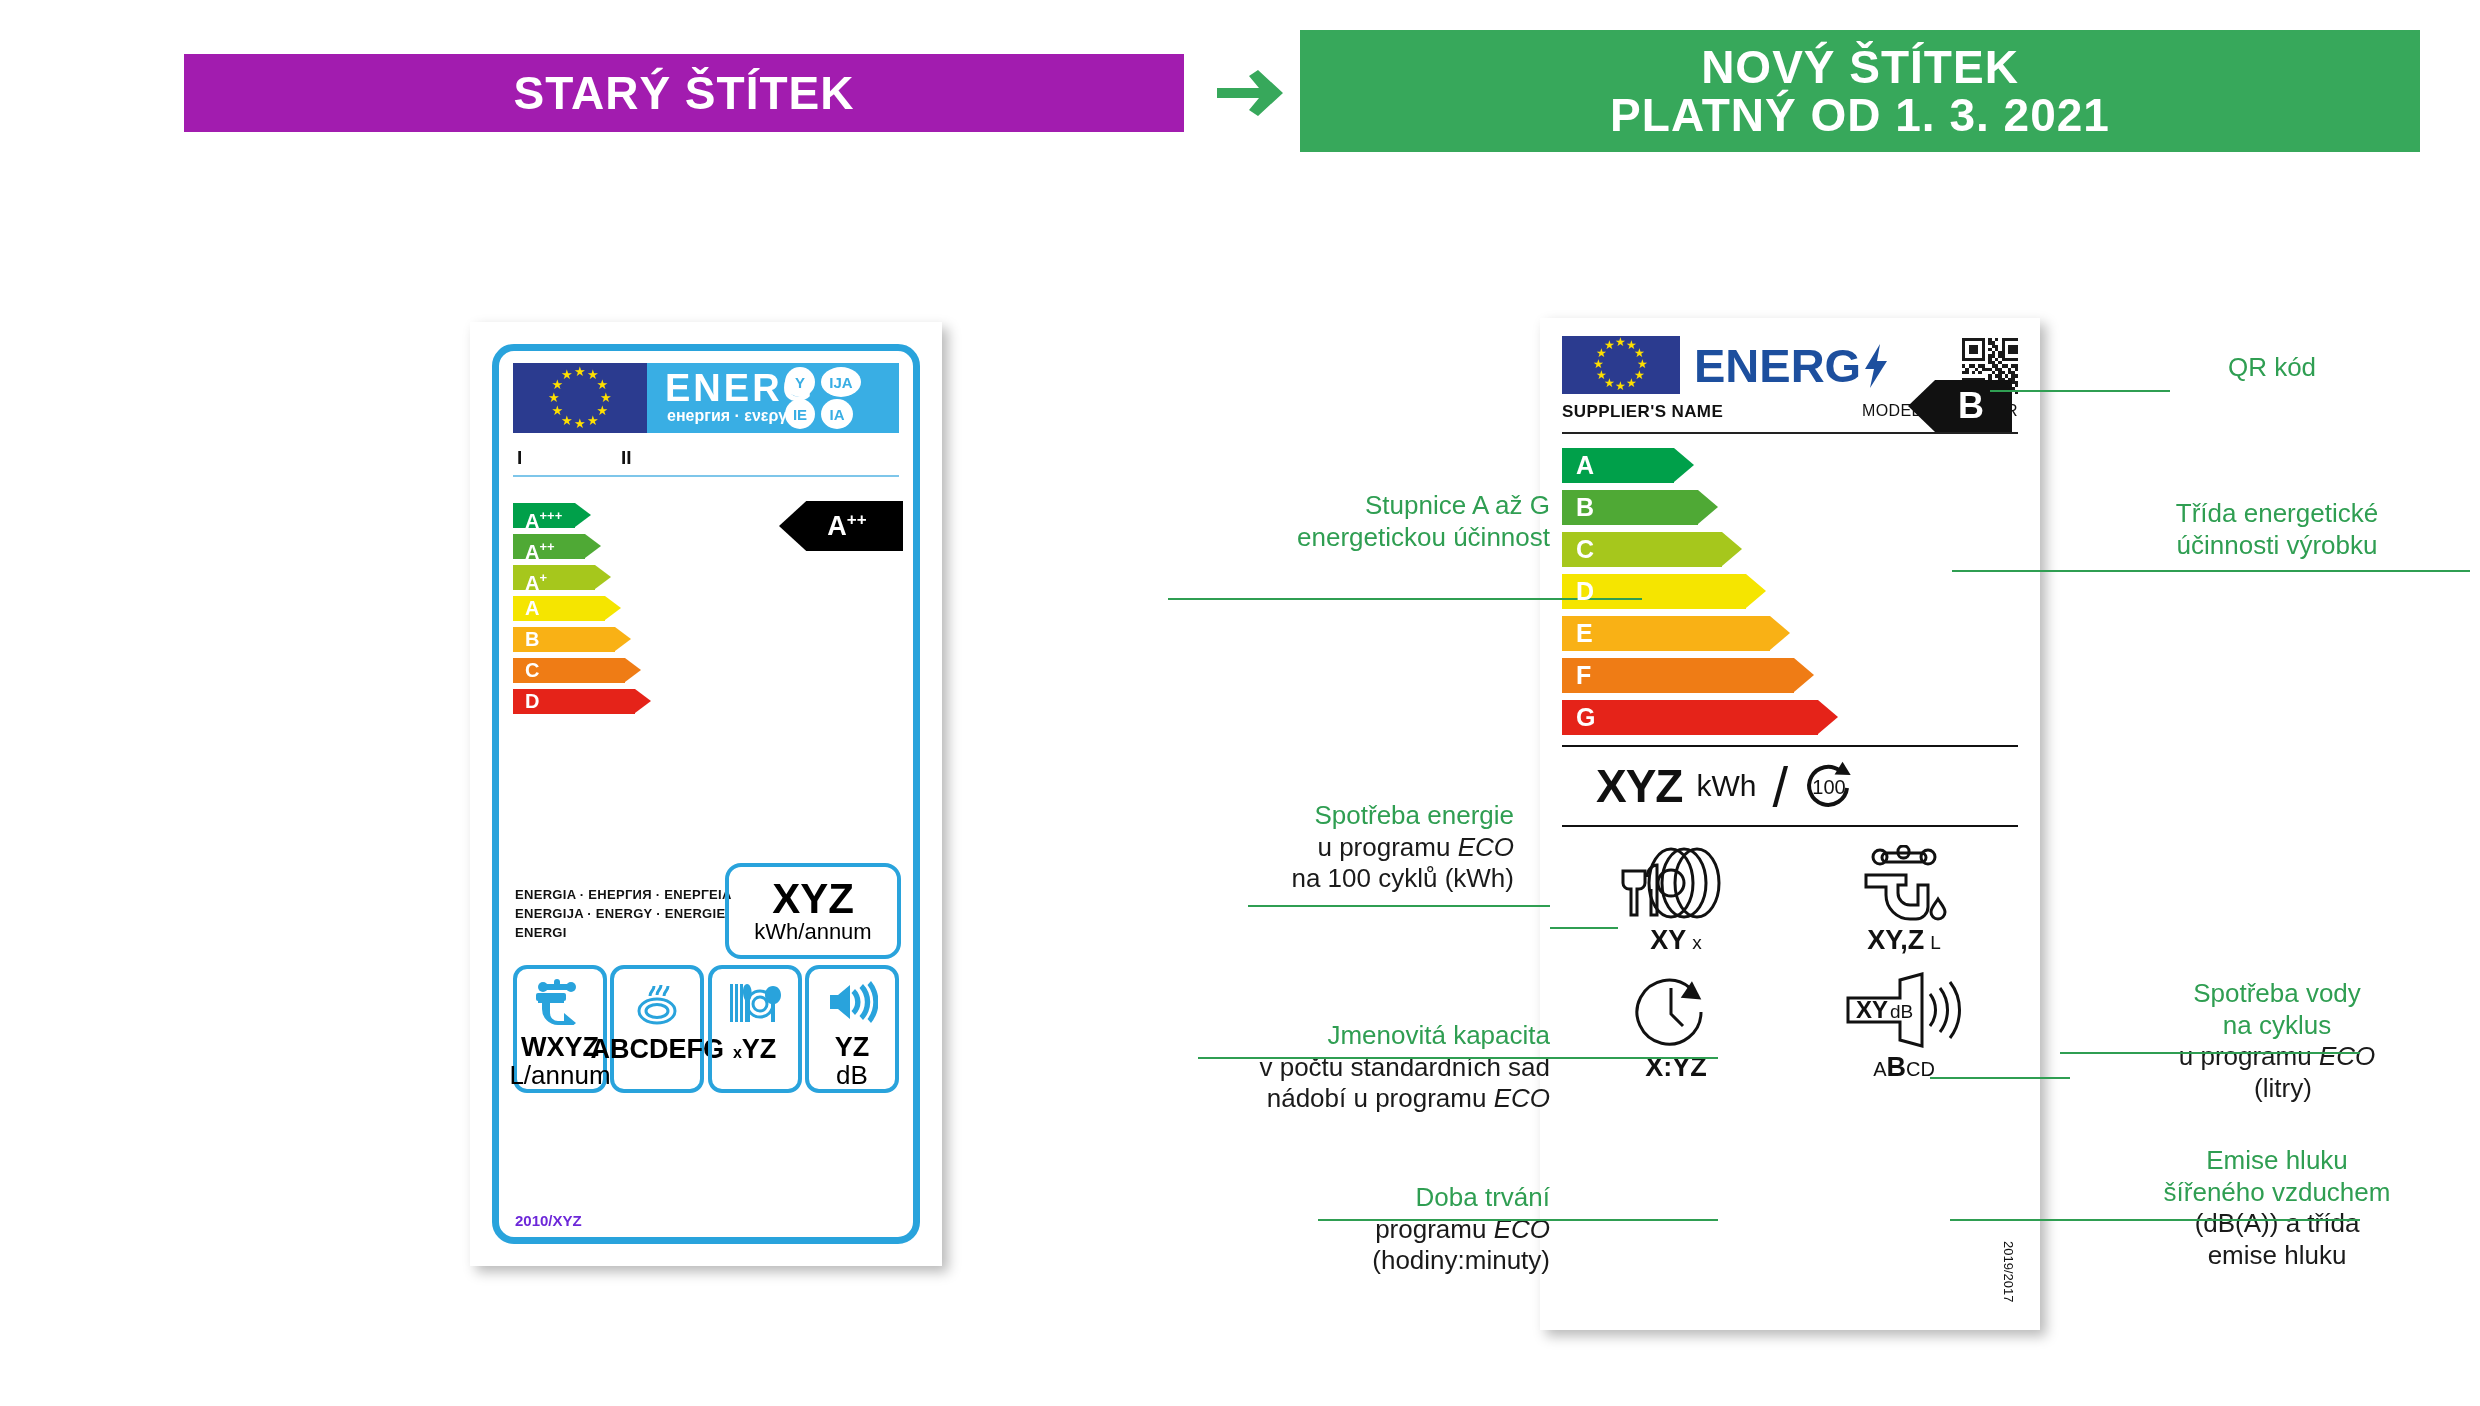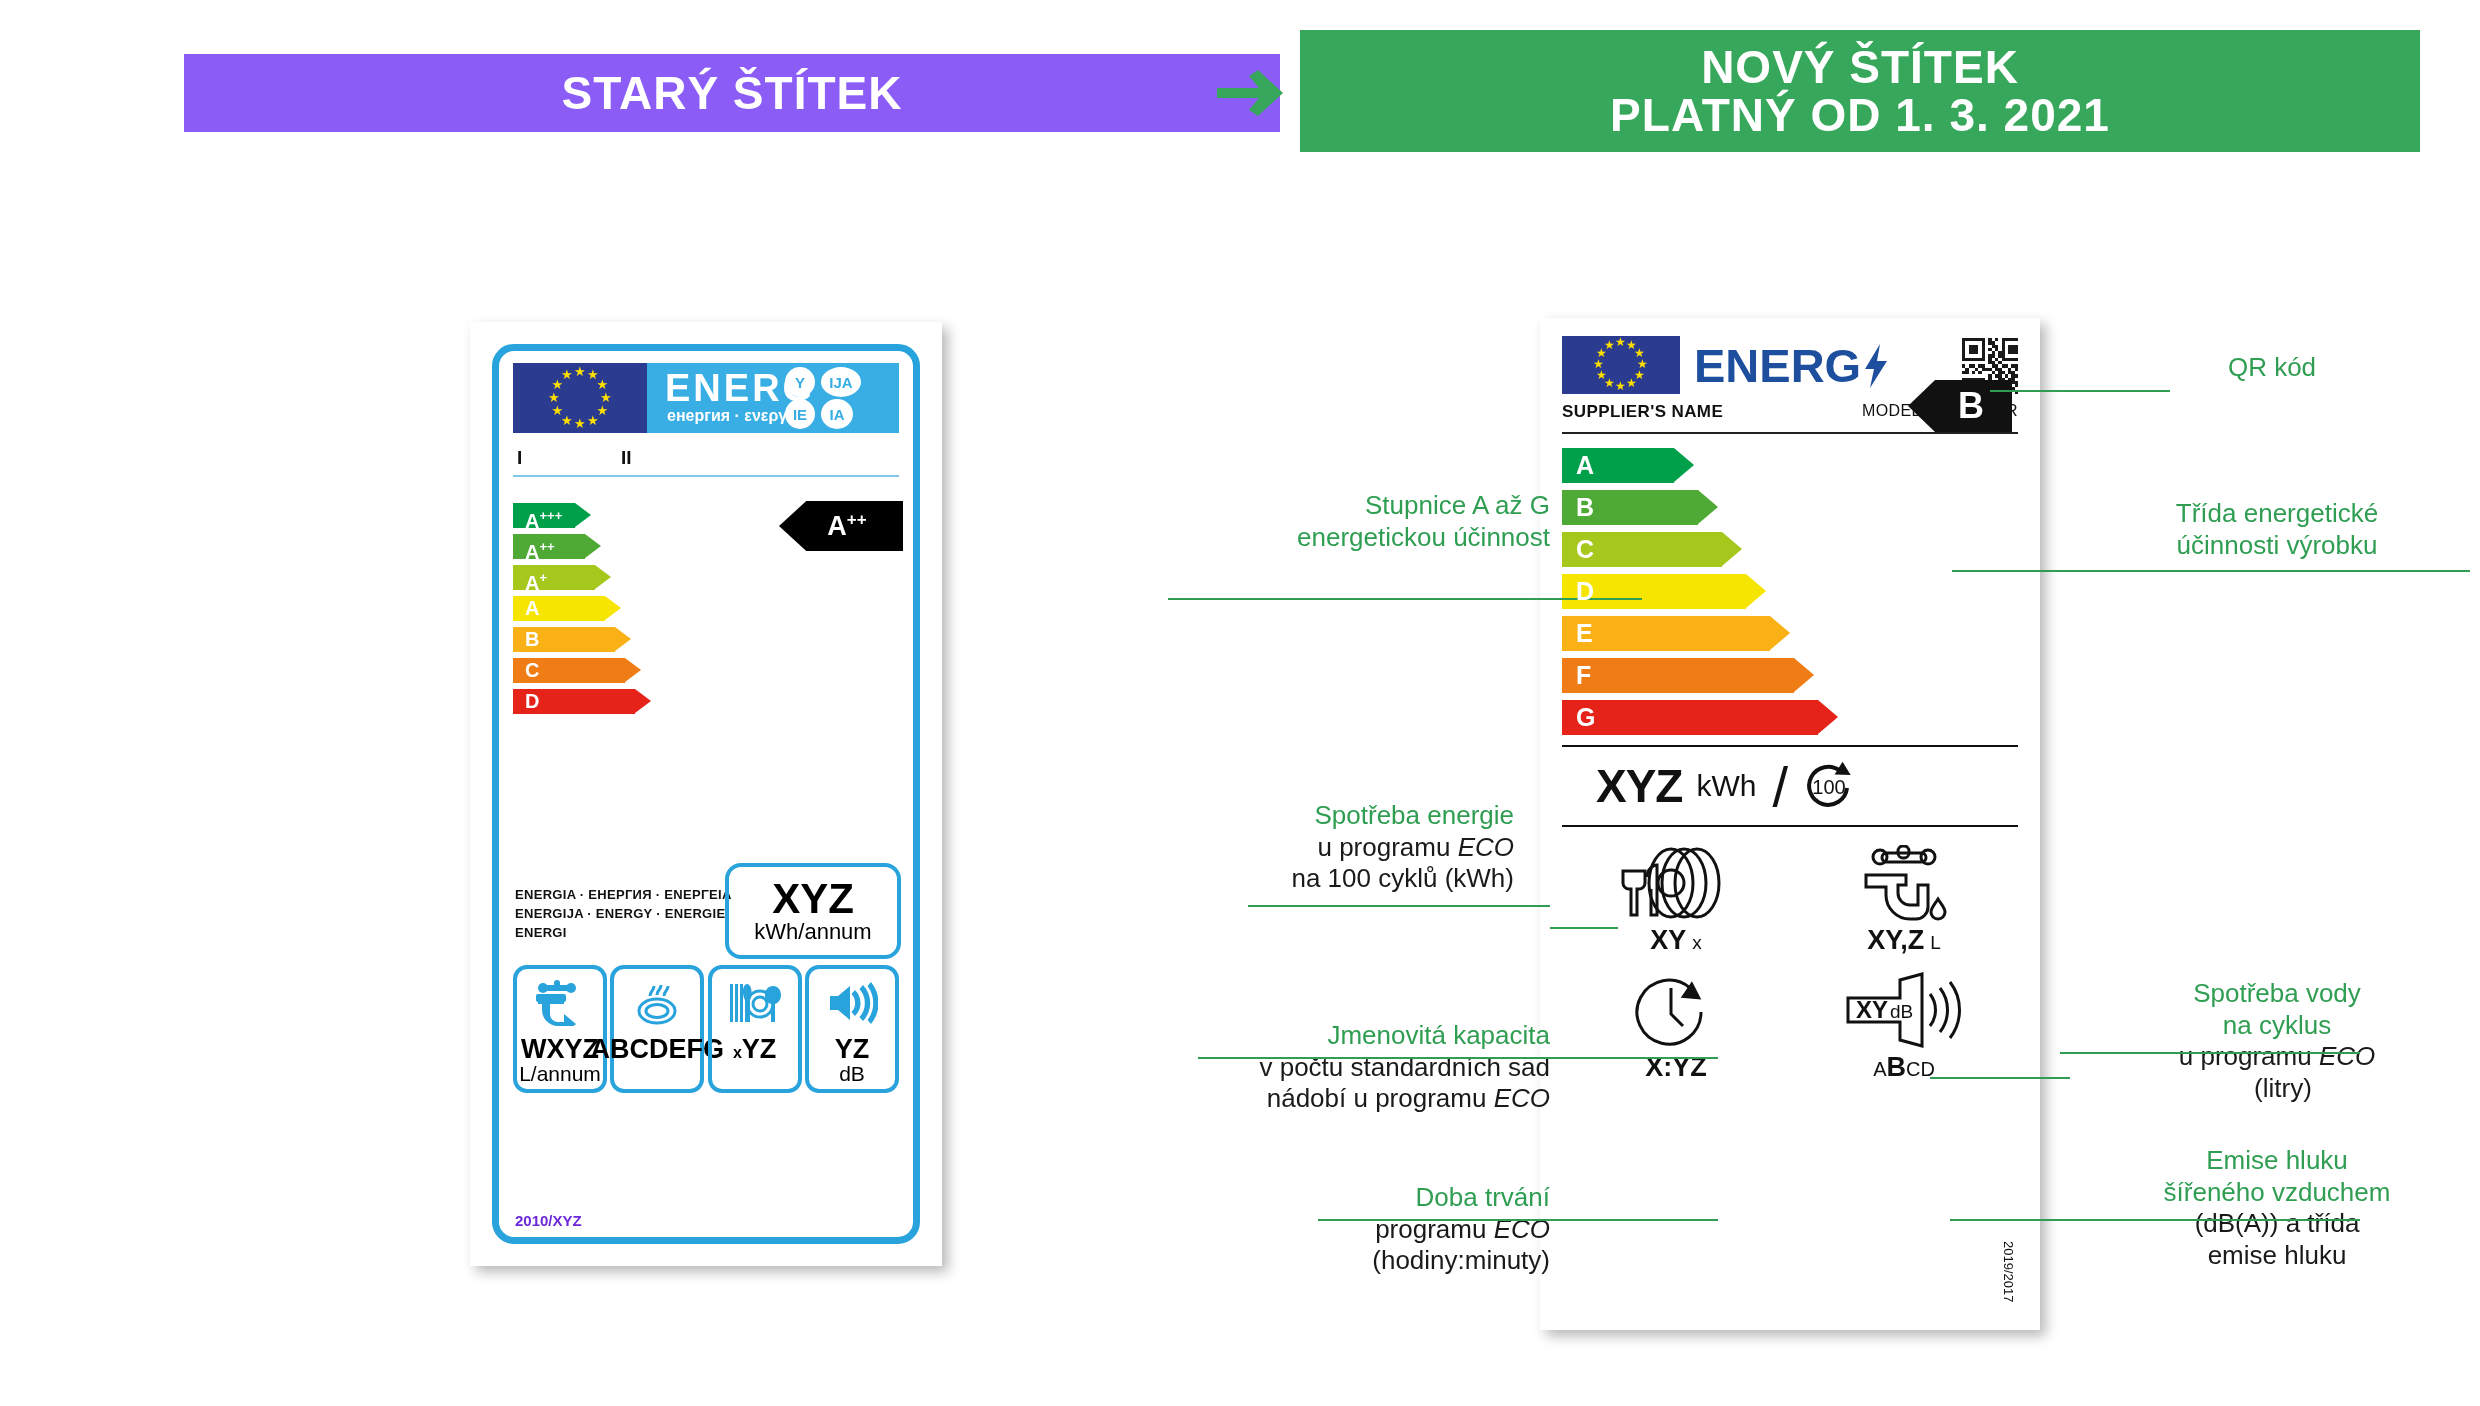--- a/index.html
+++ b/index.html
@@ -6,21 +6,21 @@
   body{
     width:2480px;height:1406px;background:#ffffff;
     font-family:"Liberation Sans", sans-serif;
     overflow:hidden;position:relative;
   }
   .stage{position:absolute;left:0;top:0;width:2480px;height:1406px;}
 
   
   .banner{position:absolute;display:flex;align-items:center;justify-content:center;
           color:#fff;font-weight:bold;letter-spacing:1px;}
-  #banner-old{left:184px;top:54px;width:1096px;height:78px;background:#8b5cf6;
+  #banner-old{left:184px;top:54px;width:1000px;height:78px;background:#a21caf;
               font-size:46px;}
   #banner-new{left:1300px;top:30px;width:1120px;height:122px;background:#37a85b;
               flex-direction:column;line-height:1.05;font-size:46px;}
   #banner-new .l1,#banner-new .l2{display:block;text-align:center;}
   .arrow-wrap{position:absolute;left:1215px;top:70px;width:70px;height:46px;}
 
   
   .card{position:absolute;background:#fff;box-shadow:6px 6px 12px rgba(0,0,0,.28);}
   #old-label{left:470px;top:322px;width:472px;height:944px;}
   #new-label{left:1540px;top:318px;width:500px;height:1012px;}
@@ -69,21 +69,21 @@
            border-radius:16px;display:flex;flex-direction:column;align-items:center;justify-content:center;}
   .kwh-box .big{font-size:42px;font-weight:bold;color:#000;line-height:1;}
   .kwh-box .sm{font-size:22px;color:#000;line-height:1.1;text-align:center;}
 
   .icon-row{position:absolute;left:14px;top:614px;width:calc(100% - 28px);
             display:flex;justify-content:space-between;}
   .icell{width:94px;height:128px;border:4px solid #29a3dc;border-radius:14px;
          display:flex;flex-direction:column;align-items:center;justify-content:flex-start;padding-top:6px;box-sizing:border-box;}
   .icell .pic{height:56px;display:flex;align-items:center;justify-content:center;}
   .icell .v1{font-size:27px;font-weight:bold;color:#000;line-height:1.05;margin-top:4px;}
-  .icell .v2{font-size:21px;color:#000;line-height:1.05;}
+  .icell .v2{font-size:26px;color:#000;line-height:1.05;}
   .icell .v1 small{font-size:16px;}
   .reg-old{position:absolute;left:16px;bottom:8px;font-size:15px;font-weight:bold;color:#6d28d9;}
 
   
   .new-inner{position:absolute;left:22px;top:16px;right:22px;bottom:12px;}
   .new-head{position:relative;height:62px;display:flex;align-items:center;}
   .euflag2{width:118px;height:58px;background:#2b3b8f;position:relative;}
   .euflag2 .star{position:absolute;color:#ffe000;font-size:12px;line-height:12px;}
   .energ2{margin-left:14px;color:#1d4f9e;font-weight:bold;font-size:47px;letter-spacing:0px;line-height:1;}
   .bolt{margin-left:2px;}

